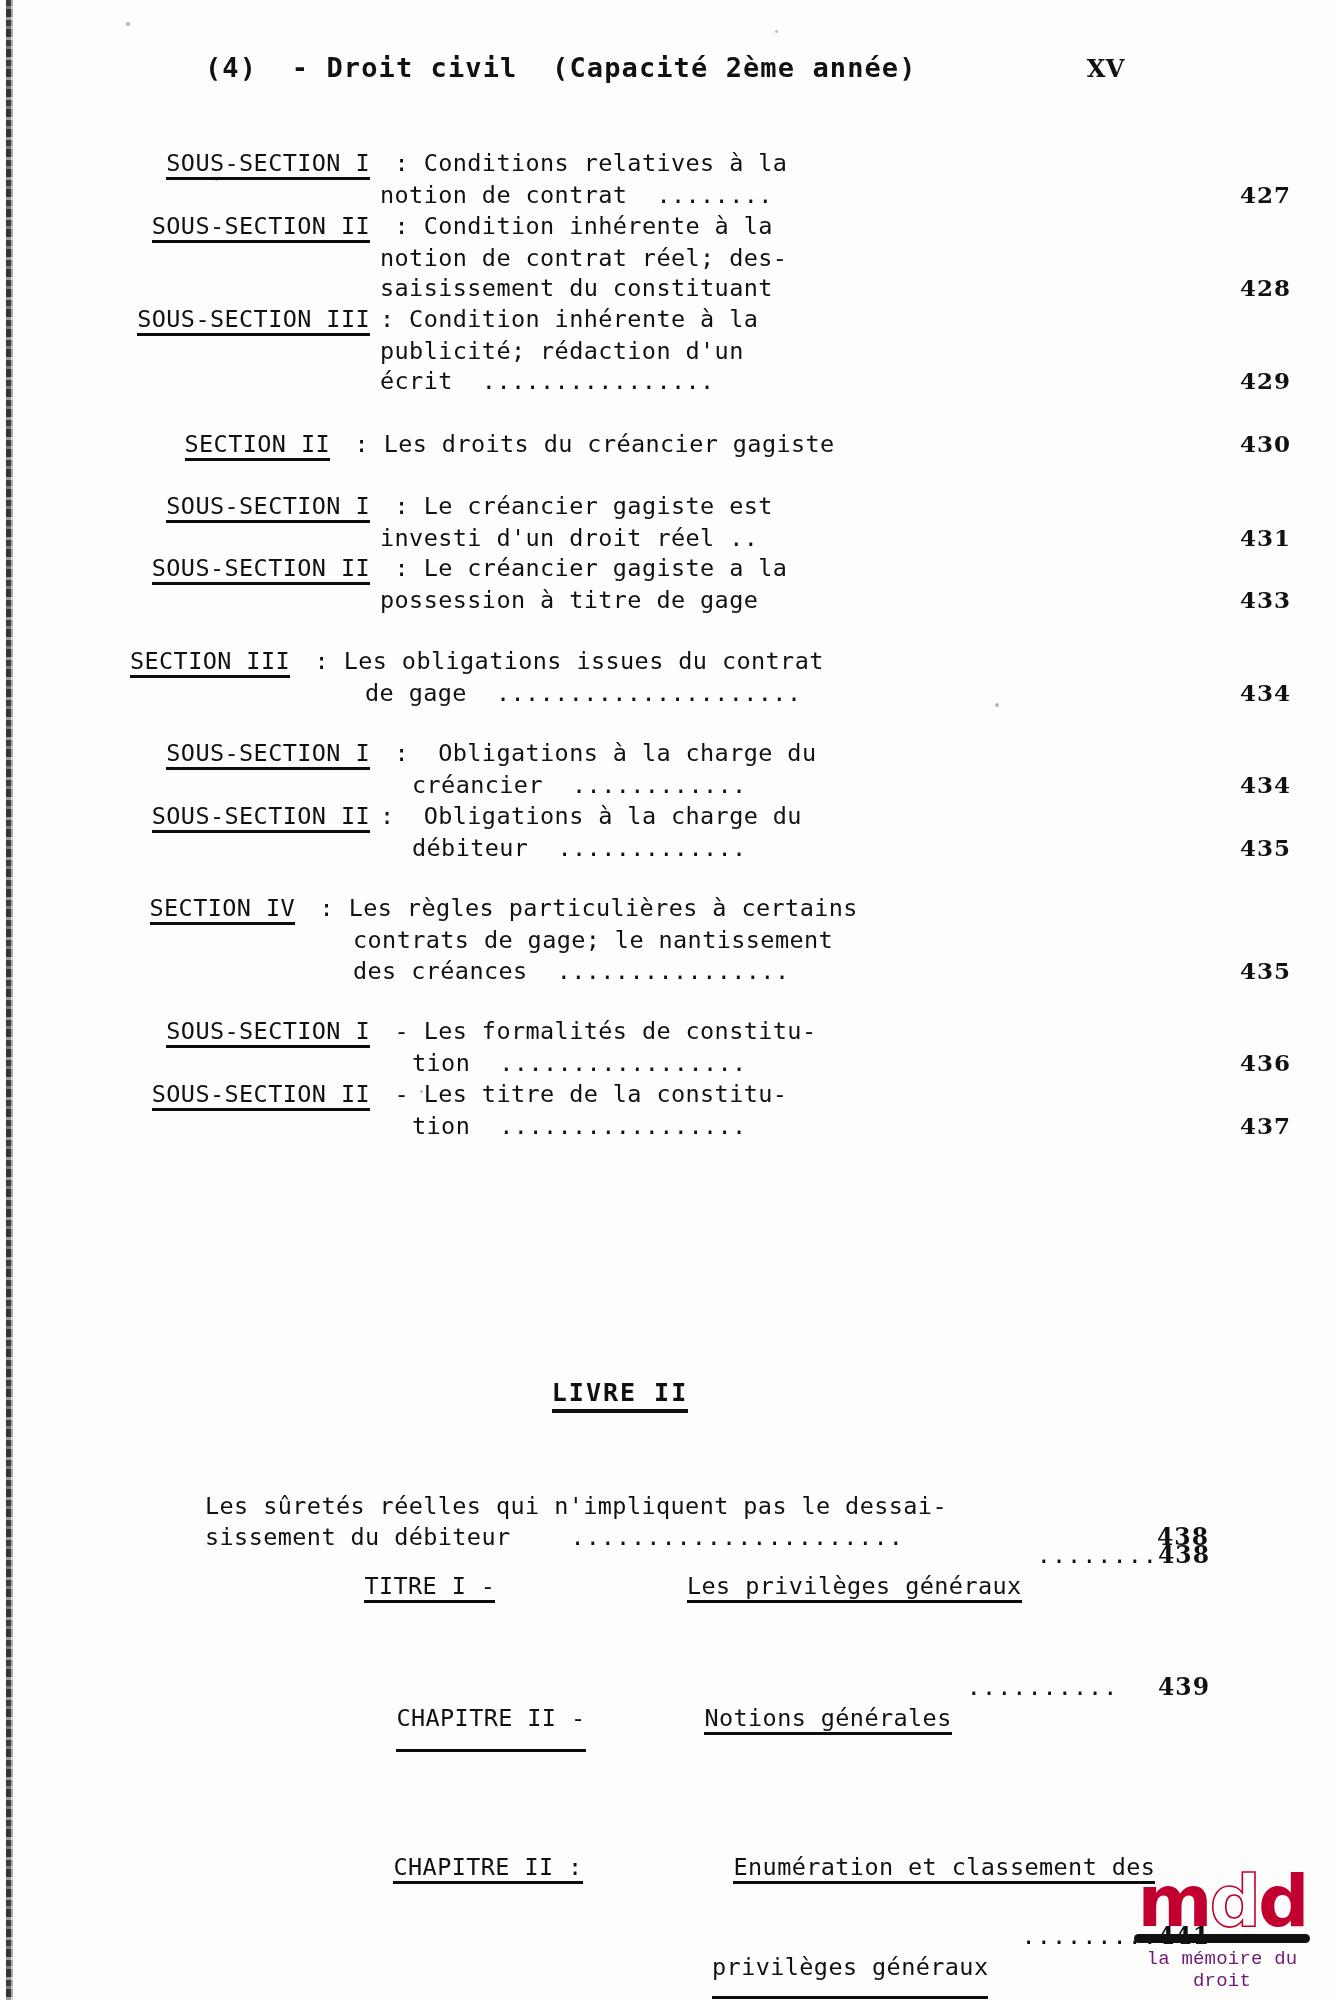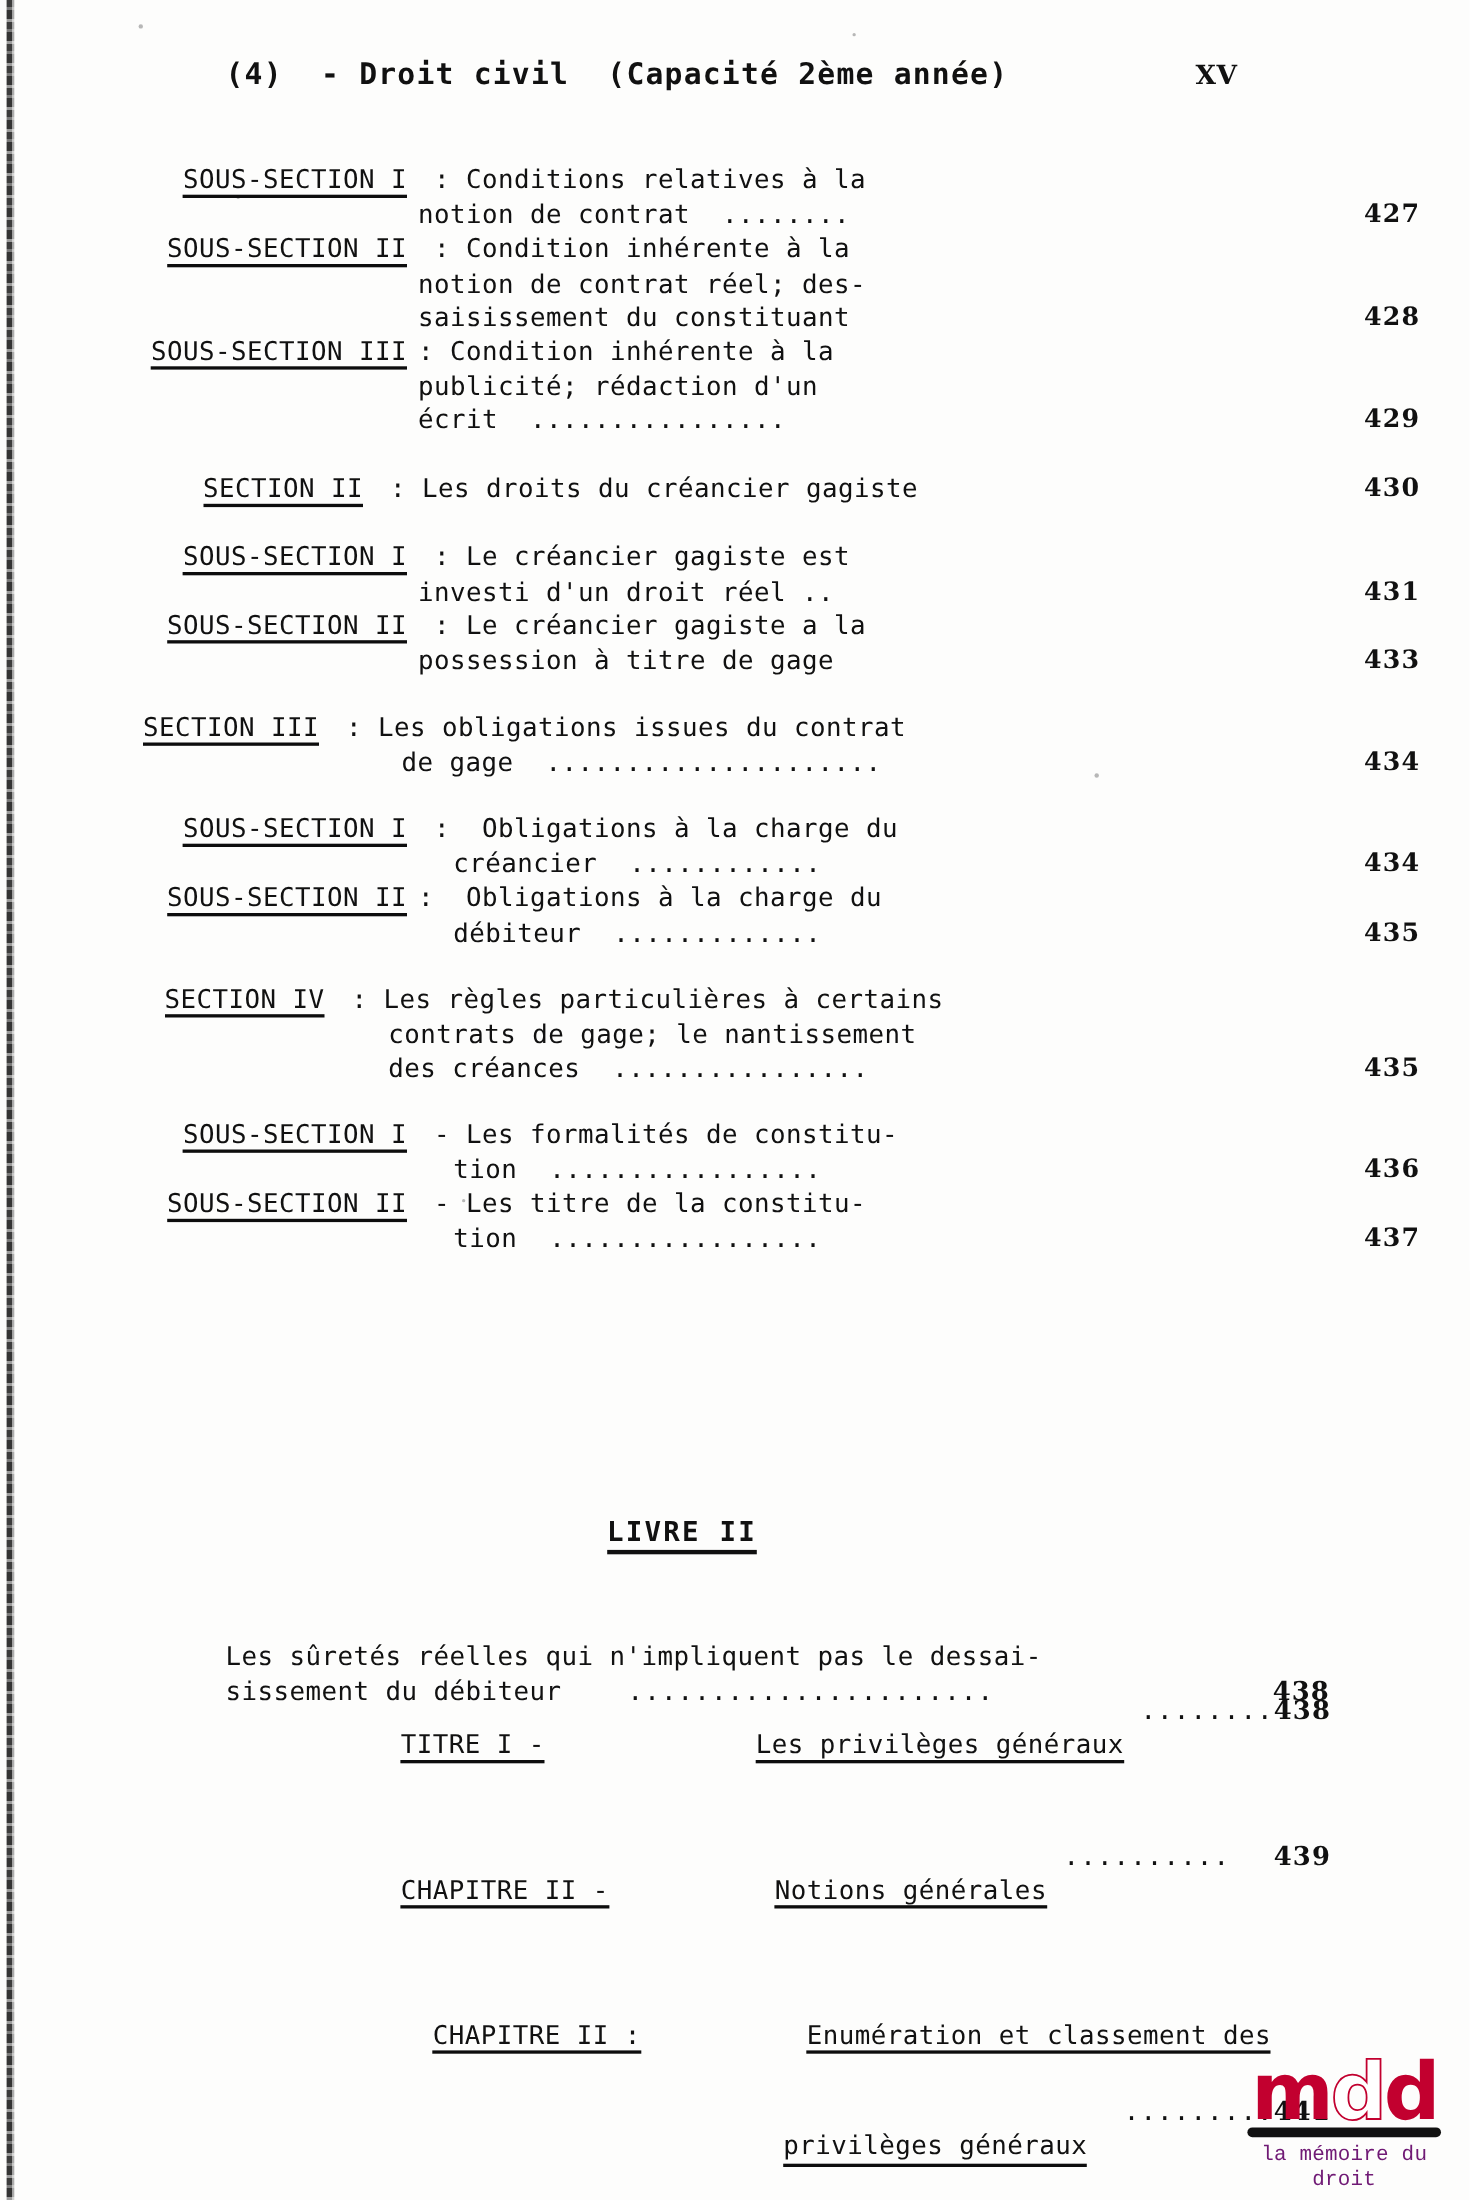--- a/index.html
+++ b/index.html
@@ -385,42 +385,42 @@
       </div>
       <div style="white-space:pre;">
         <span style="border-bottom:3.5px solid #0d0d0d;padding-bottom:1px;display:inline-block;line-height:25px;">Les privilèges généraux</span>
       </div>
       <div style="white-space:pre;" class="dots"> ........</div>
       <div style="margin-left:auto;padding-right:126px;font-family:'DejaVu Serif',serif;font-weight:700;letter-spacing:1px;">438</div>
     </div>
 
     <div style="display:flex;align-items:flex-start;margin-bottom:38px;">
       <div style="width:340px;text-align:left;padding-left:248px;white-space:pre;">
-        <span style="border-bottom:3.5px solid #0d0d0d;padding-bottom:1px;display:inline-block;line-height:25px;">CHAPITRE II -</span>
+        <span style="border-bottom:3.5px solid #0d0d0d;padding-bottom:18px;display:inline-block;line-height:25px;margin-left:32px;">CHAPITRE II -</span>
       </div>
       <div style="white-space:pre;">
         <span style="border-bottom:3.5px solid #0d0d0d;padding-bottom:1px;display:inline-block;line-height:25px;">Notions générales</span>
       </div>
       <div style="white-space:pre;" class="dots"> ..........</div>
       <div style="margin-left:auto;padding-right:126px;font-family:'DejaVu Serif',serif;font-weight:700;letter-spacing:1px;">439</div>
     </div>
 
     <div style="margin-bottom:36px;">
       <div style="display:flex;align-items:flex-start;">
         <div style="width:340px;text-align:left;padding-left:248px;white-space:pre;">
           <span style="border-bottom:3.5px solid #0d0d0d;padding-bottom:1px;display:inline-block;line-height:25px;">CHAPITRE II :</span>
         </div>
         <div style="white-space:pre;">
           <span style="border-bottom:3.5px solid #0d0d0d;padding-bottom:1px;display:inline-block;line-height:25px;">Enumération et classement des</span>
         </div>
       </div>
       <div style="display:flex;align-items:flex-start;margin-top:6px;">
         <div style="width:340px;padding-left:248px;"></div>
         <div style="white-space:pre;">
-          <span style="border-bottom:3.5px solid #0d0d0d;padding-bottom:4px;display:inline-block;line-height:25px;">privilèges généraux</span>
+          <span style="border-bottom:3.5px solid #0d0d0d;padding-bottom:16px;display:inline-block;line-height:25px;">privilèges généraux</span>
         </div>
         <div style="white-space:pre;padding-left:18px;" class="dots"> .........</div>
         <div style="margin-left:auto;padding-right:126px;font-family:'DejaVu Serif',serif;font-weight:700;letter-spacing:1px;">441</div>
       </div>
     </div>
 
   </div>
 
   <div class="logo">
     <div class="logo-mdd" style="color: rgb(194, 0, 47);"><span>m</span><span class="hollow" style="color: rgb(255, 255, 255); -webkit-text-stroke: 1.6px rgb(194, 0, 47);">d</span><span>d</span></div>

